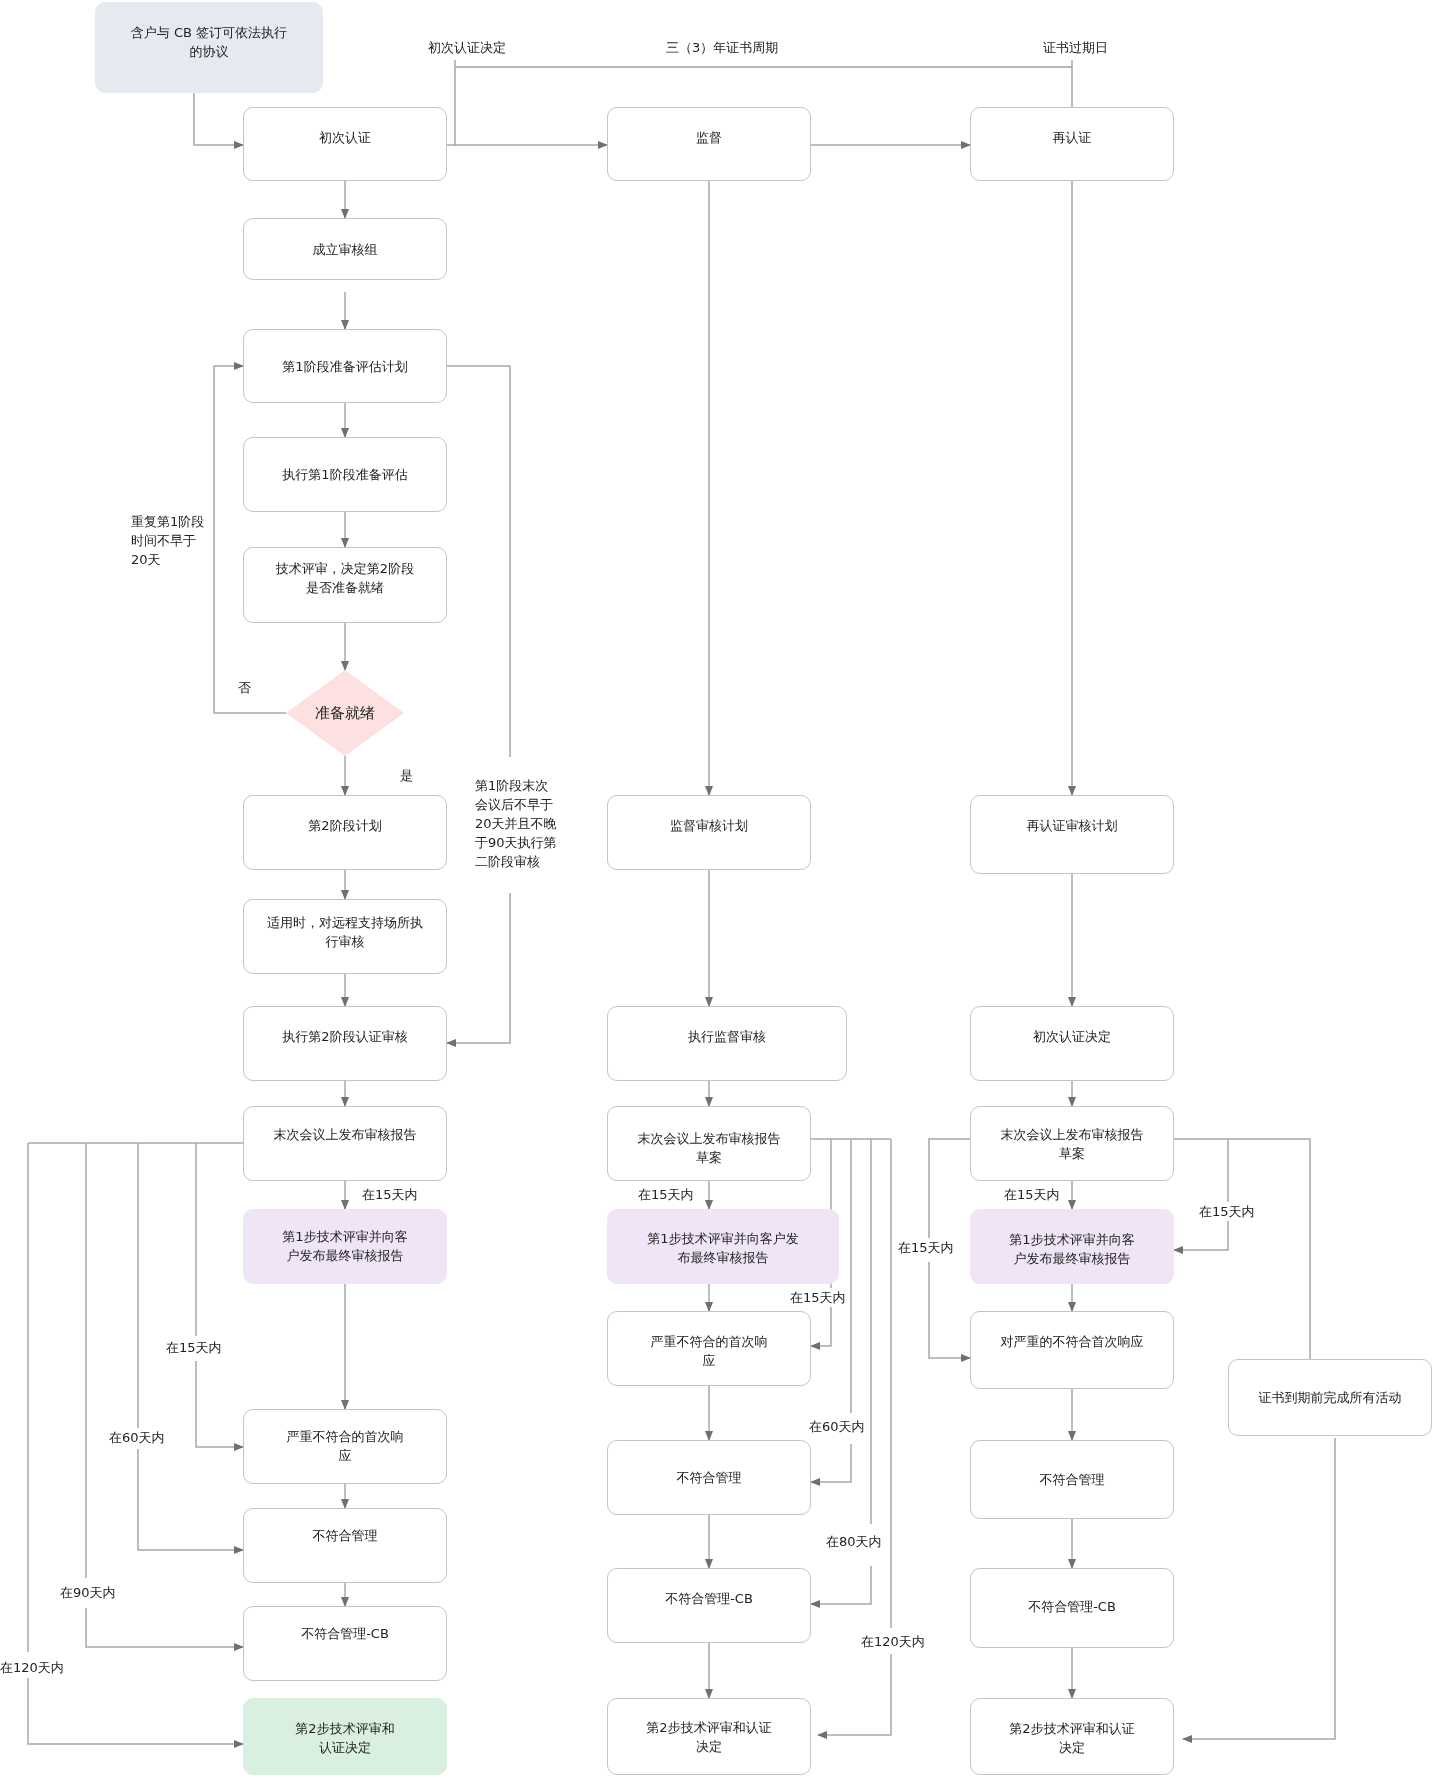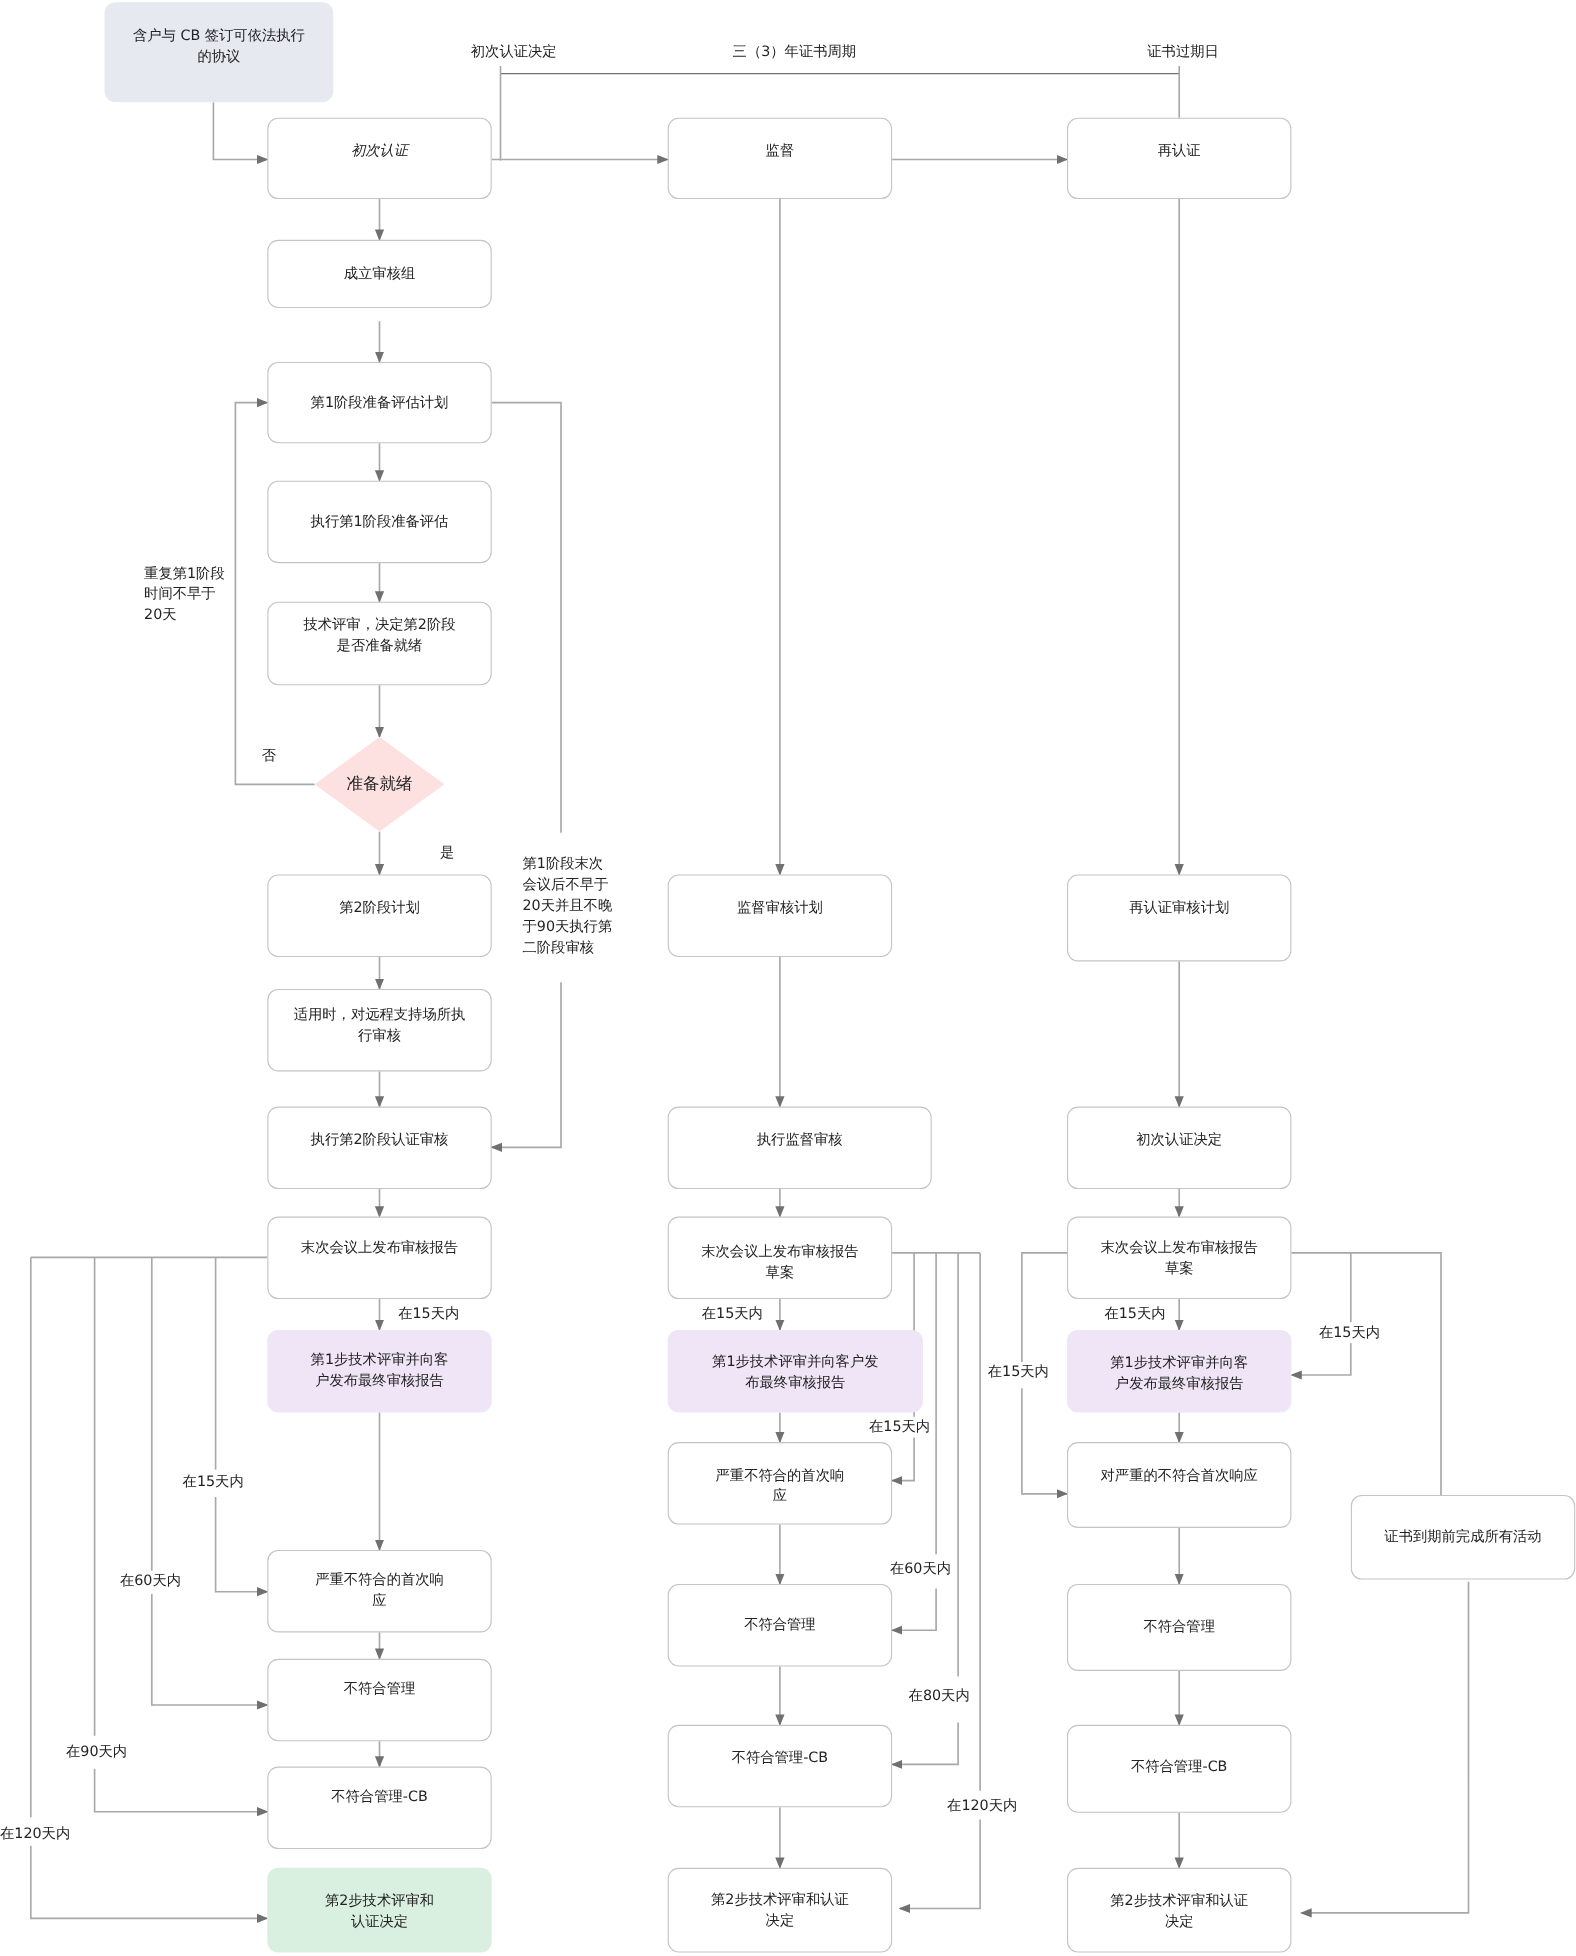--- a/index.html
+++ b/index.html
@@ -104,26 +104,26 @@
     <path d="M1335 1438 V1739 H1183" marker-end="url(#ah)"></path>
 
     <polygon points="345,670 404,713 345,756 286,713" fill="#fde0e0" stroke="none"></polygon>
   </g>
 </svg>
 
 <div class="lbl nobg" style="left:428px;top:38px;text-align:right;">初次认证决定</div>
 <div class="lbl nobg" style="left:666px;top:38px;">三（3）年证书周期</div>
 <div class="lbl nobg" style="left:1043px;top:38px;">证书过期日</div>
 
-<div class="node gray top" style="left:95px;top:2px;width:208px;height:91px;">
+<div class="node gray top" style="left:95px;top:2px;width:228px;height:91px;">
   <span>含户与 CB 签订可依法执行
 的协议</span>
 </div>
 
-<div class="node top" style="left:243px;top:107px;width:204px;height:74px;font-style:italic;">
+<div class="node top" style="left:243px;top:107px;width:204px;height:74px;">
     <span>初次认证</span>
   </div>
 <div class="node center" style="left:243px;top:218px;width:204px;height:62px;">
     <span>成立审核组</span>
   </div>
 <div class="node center" style="left:243px;top:329px;width:204px;height:74px;">
     <span>第1阶段准备评估计划</span>
   </div>
 <div class="node center" style="left:243px;top:437px;width:204px;height:75px;">
     <span>执行第1阶段准备评估</span>

